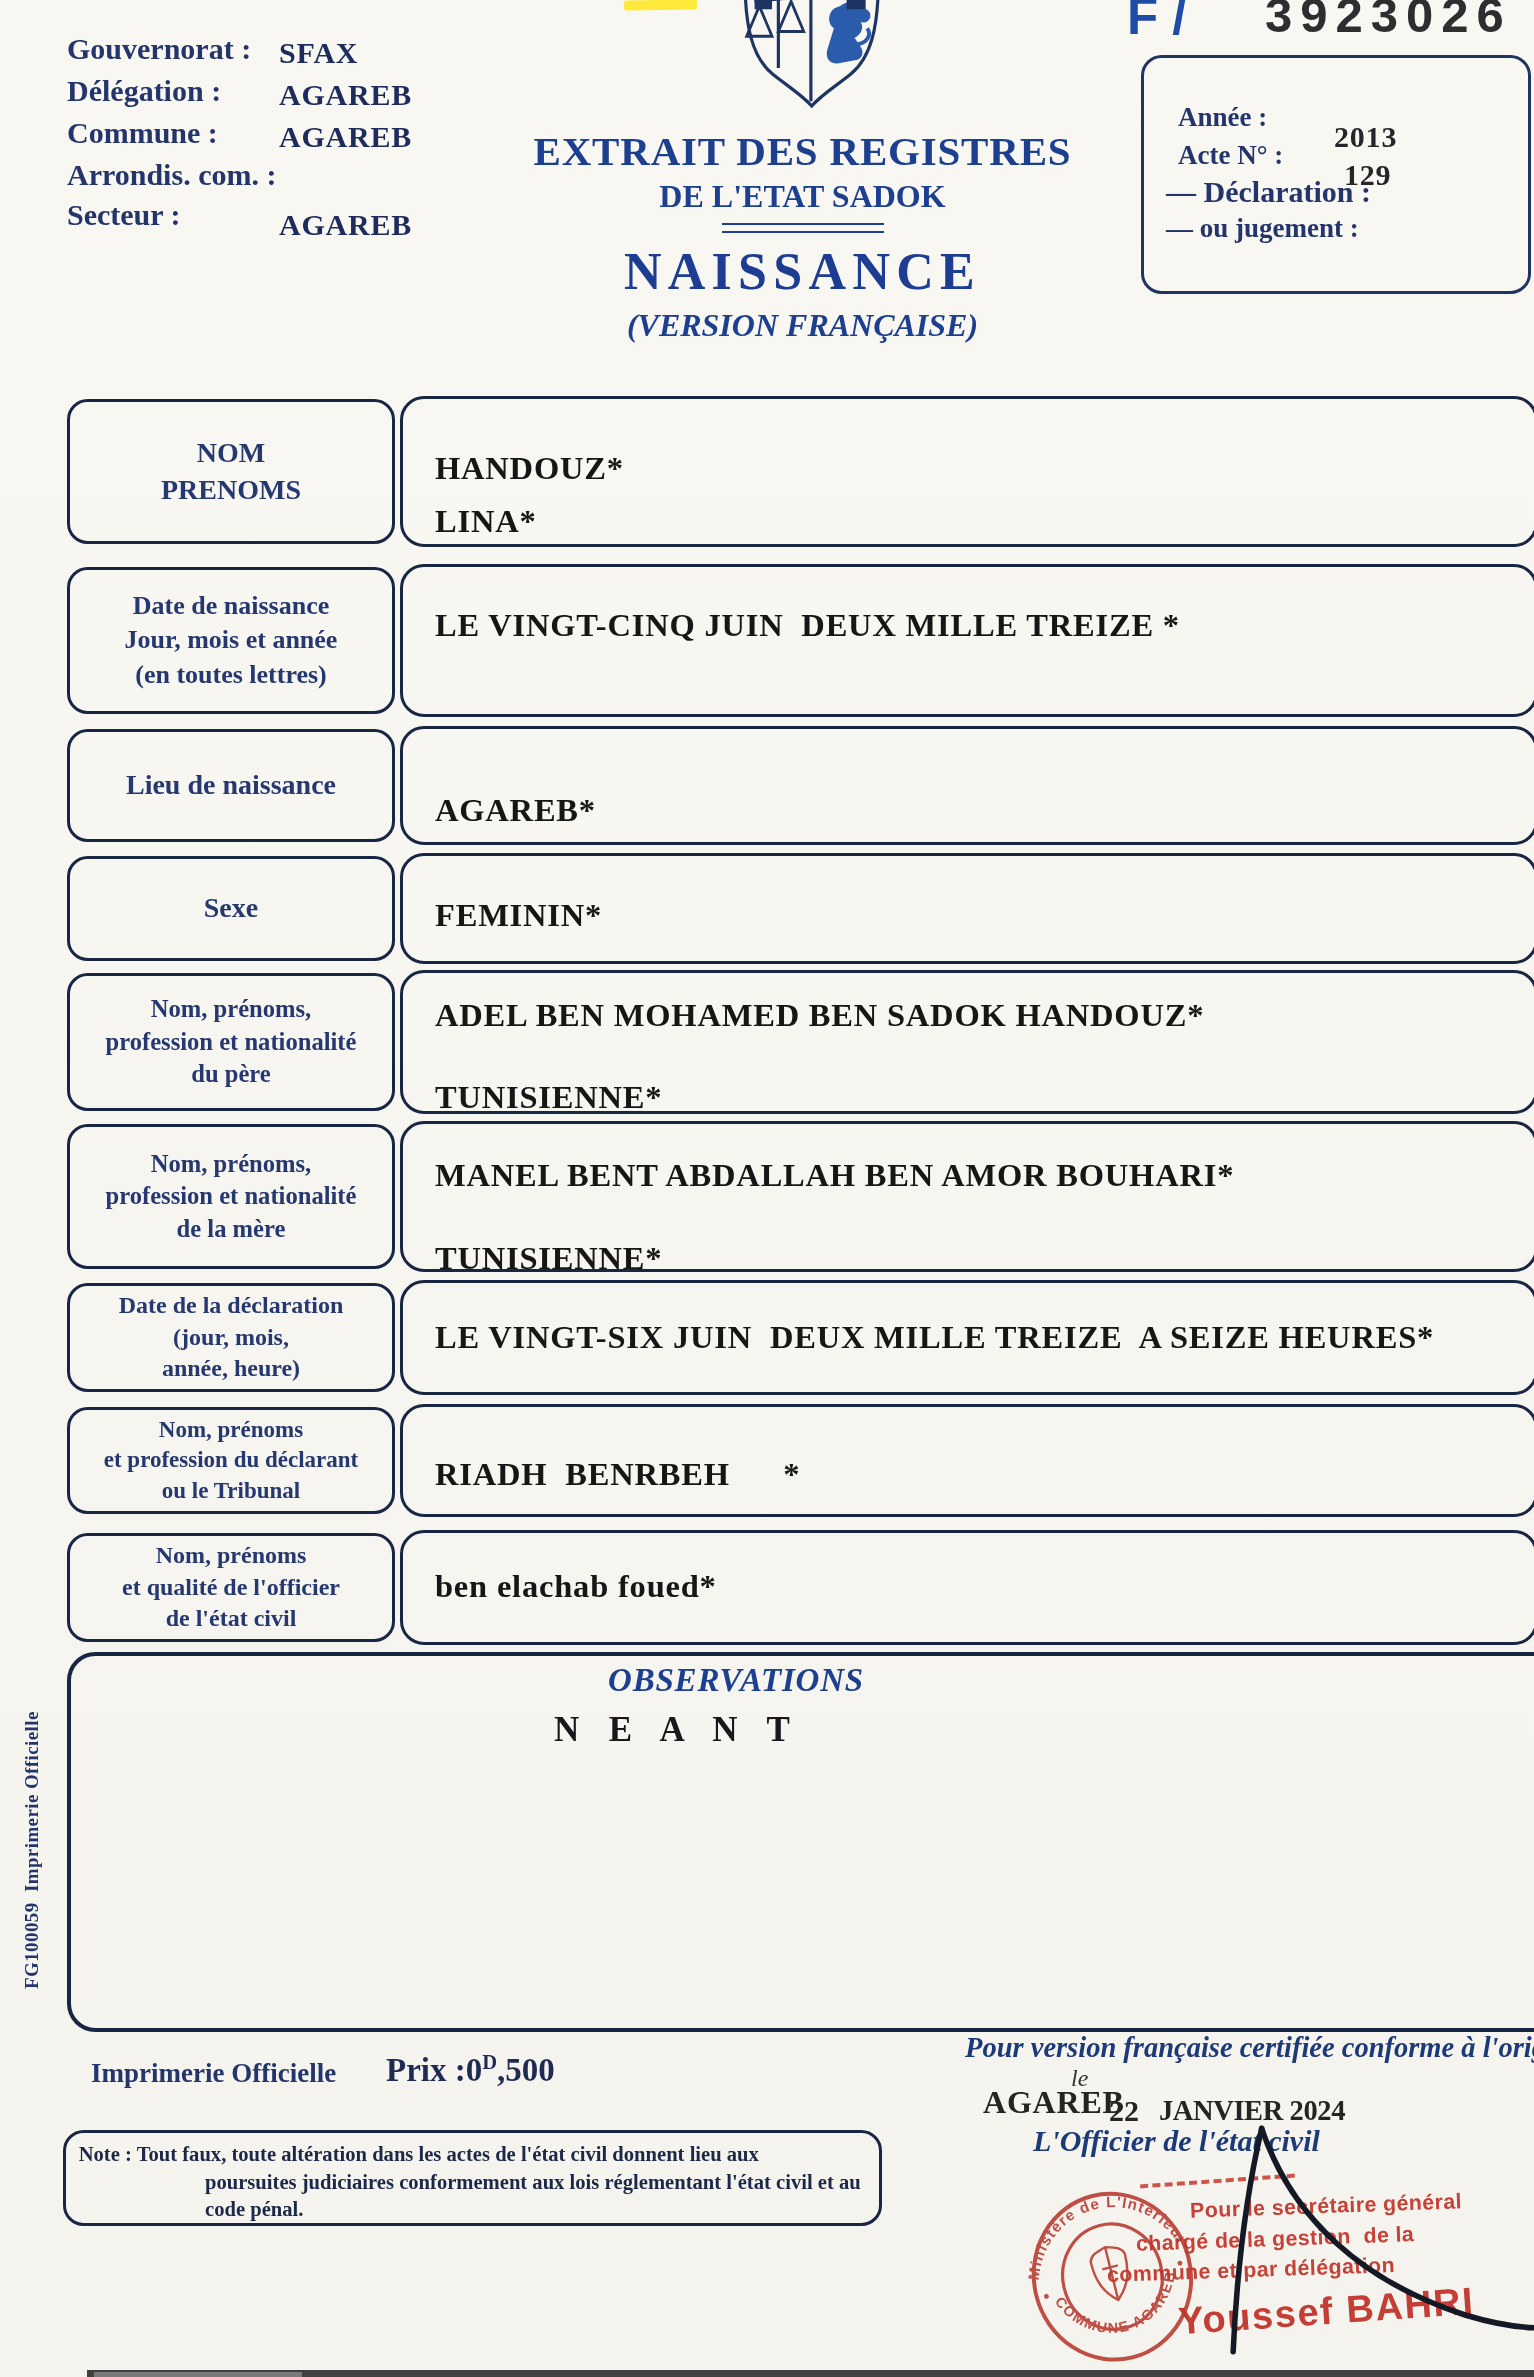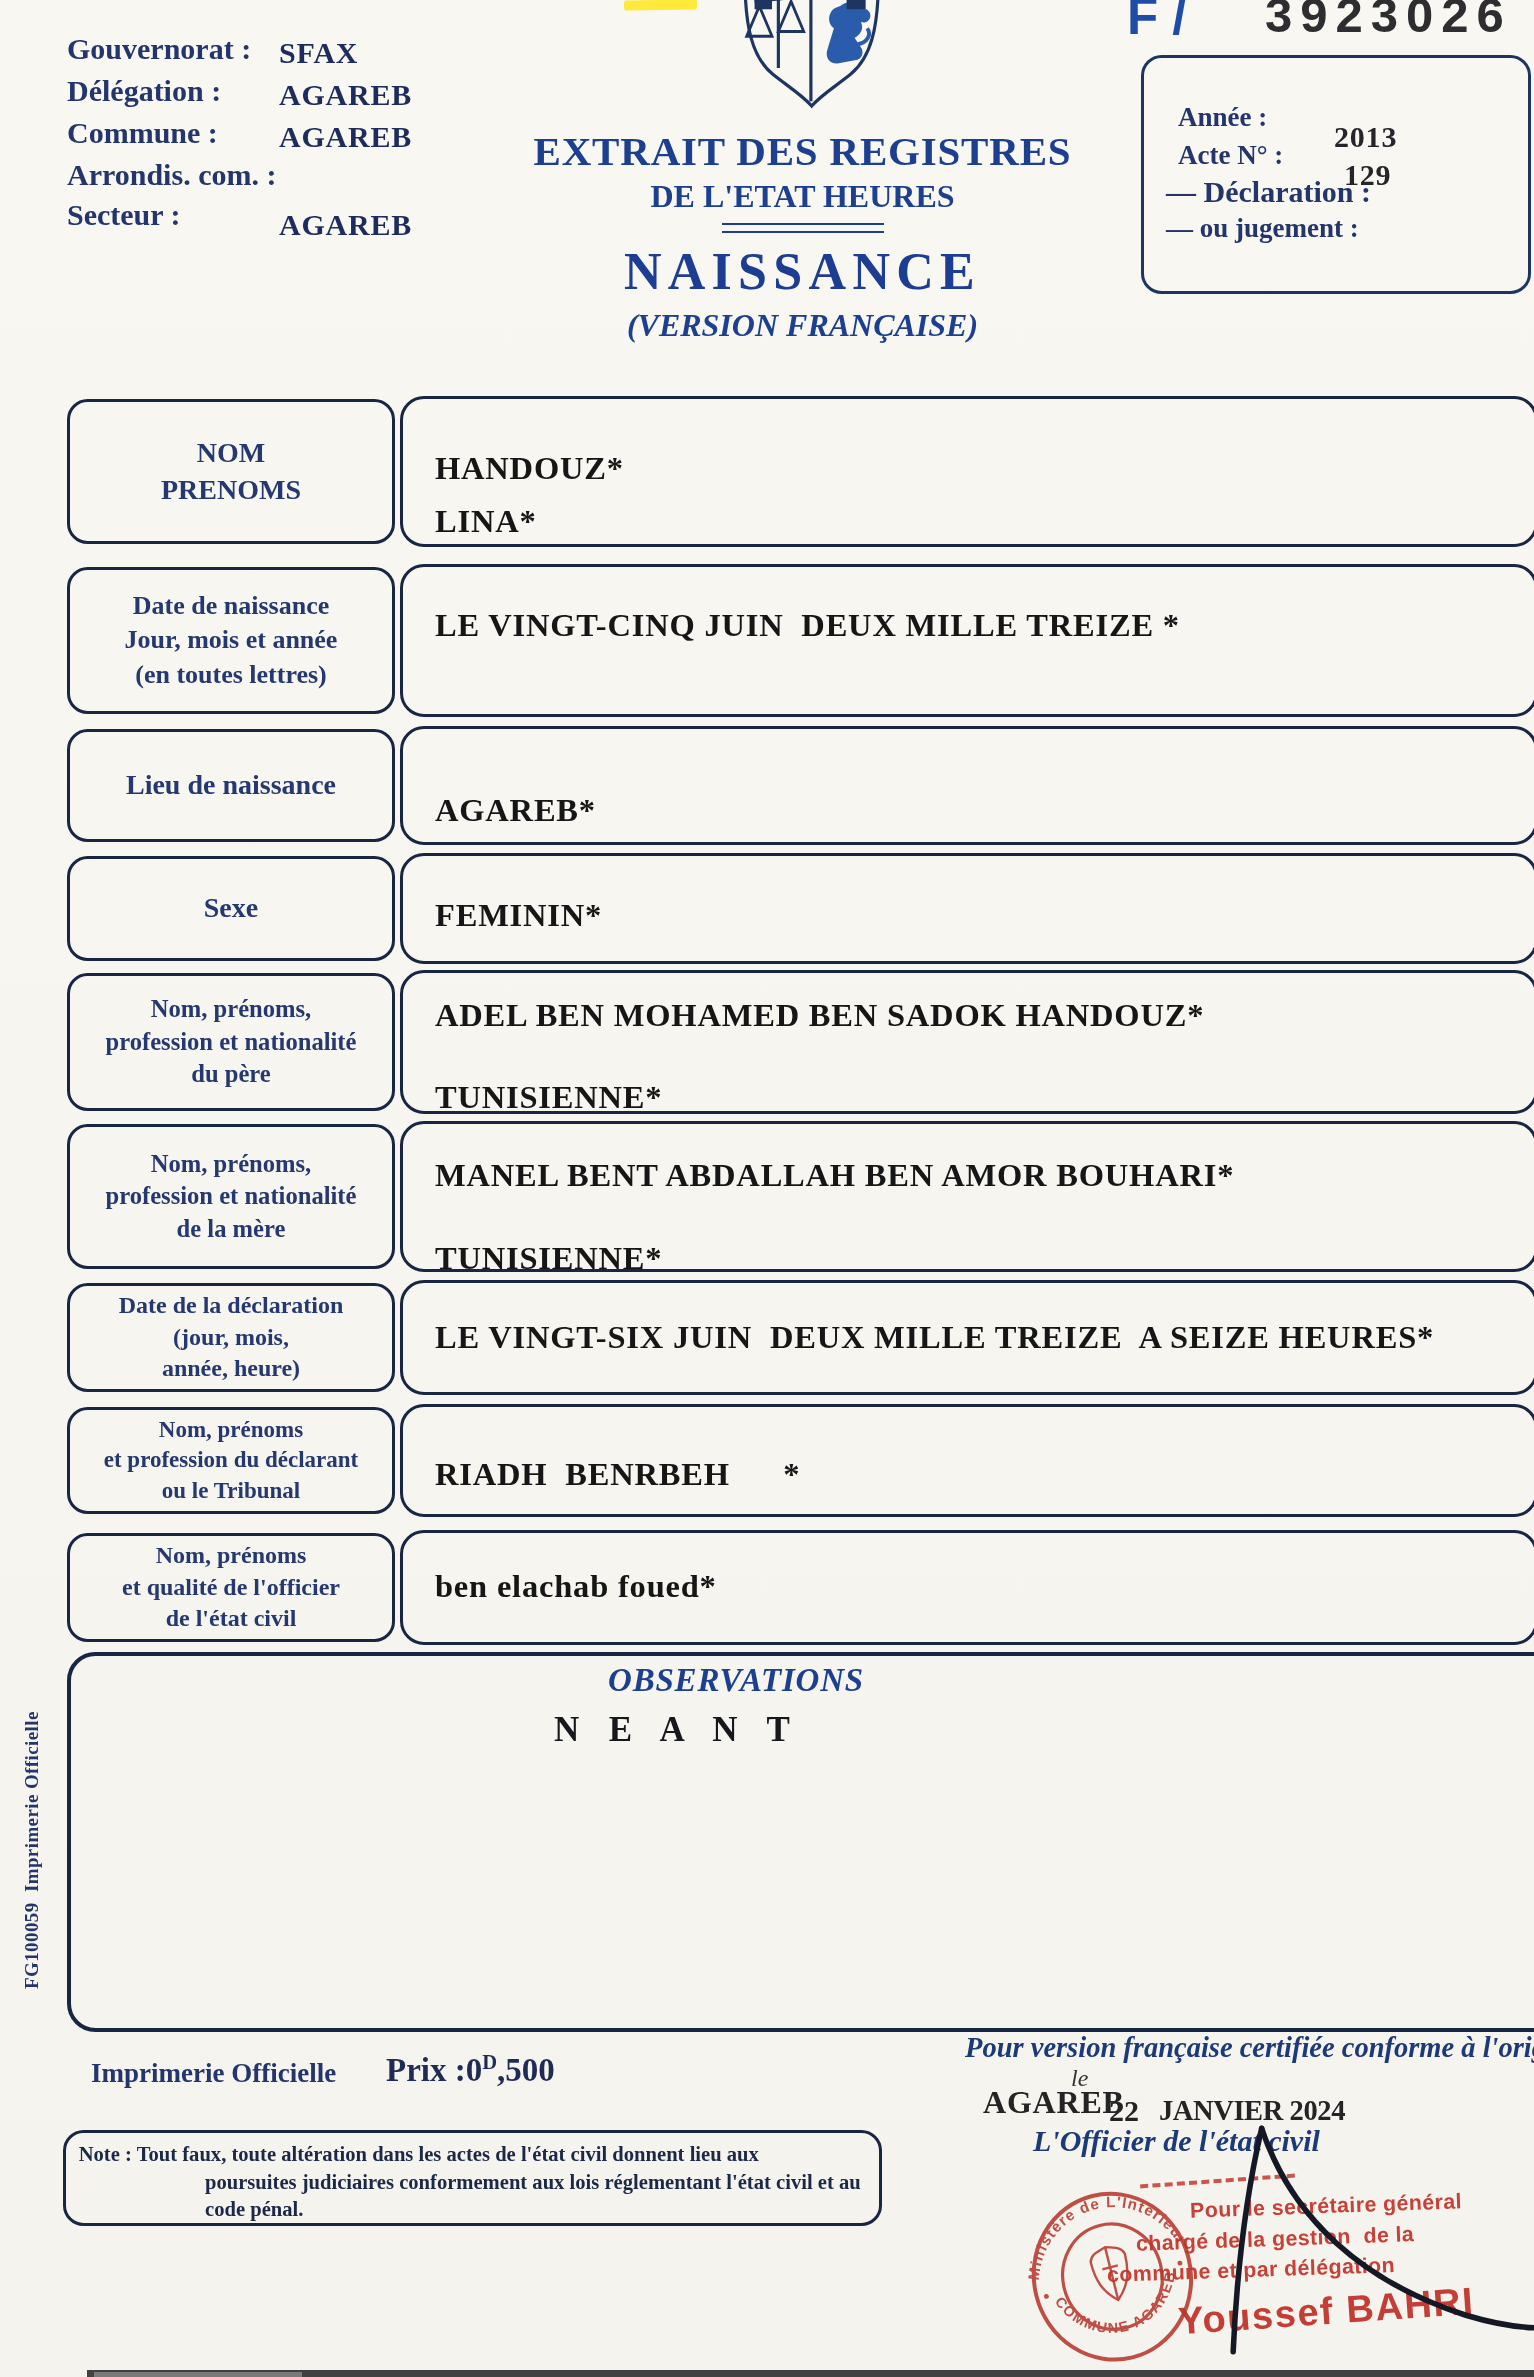--- a/index.html
+++ b/index.html
@@ -121,21 +121,21 @@
     <span class="ab-l" style="left:34px;top:44px">Année :</span>
     <span class="ab-v" style="left:190px;top:62px">2013</span>
     <span class="ab-l" style="left:34px;top:82px">Acte N° :</span>
     <span class="ab-v" style="left:200px;top:100px">129</span>
     <span class="ab-l" style="left:22px;top:117px;font-size:30px">— Déclaration :</span>
     <span class="ab-l" style="left:22px;top:155px;font-size:27px">— ou jugement :</span>
   </div>
 
   <div id="title-block" class="abs">
     <div id="title-line1">EXTRAIT DES REGISTRES</div>
-    <div id="title-line2">DE L'ETAT HEURES</div>
+    <div id="title-line2">DE L'ETAT SADOK</div>
     <div id="title-divider"></div>
     <div id="title-naissance">NAISSANCE</div>
     <div id="title-version">(VERSION FRANÇAISE)</div>
   </div>
 
   <div class="row" style="top:396px;height:151px">
     <div class="lbox">
       <div class="ll f36">NOM</div>
       <div class="ll f36">PRENOMS</div>
     </div>

